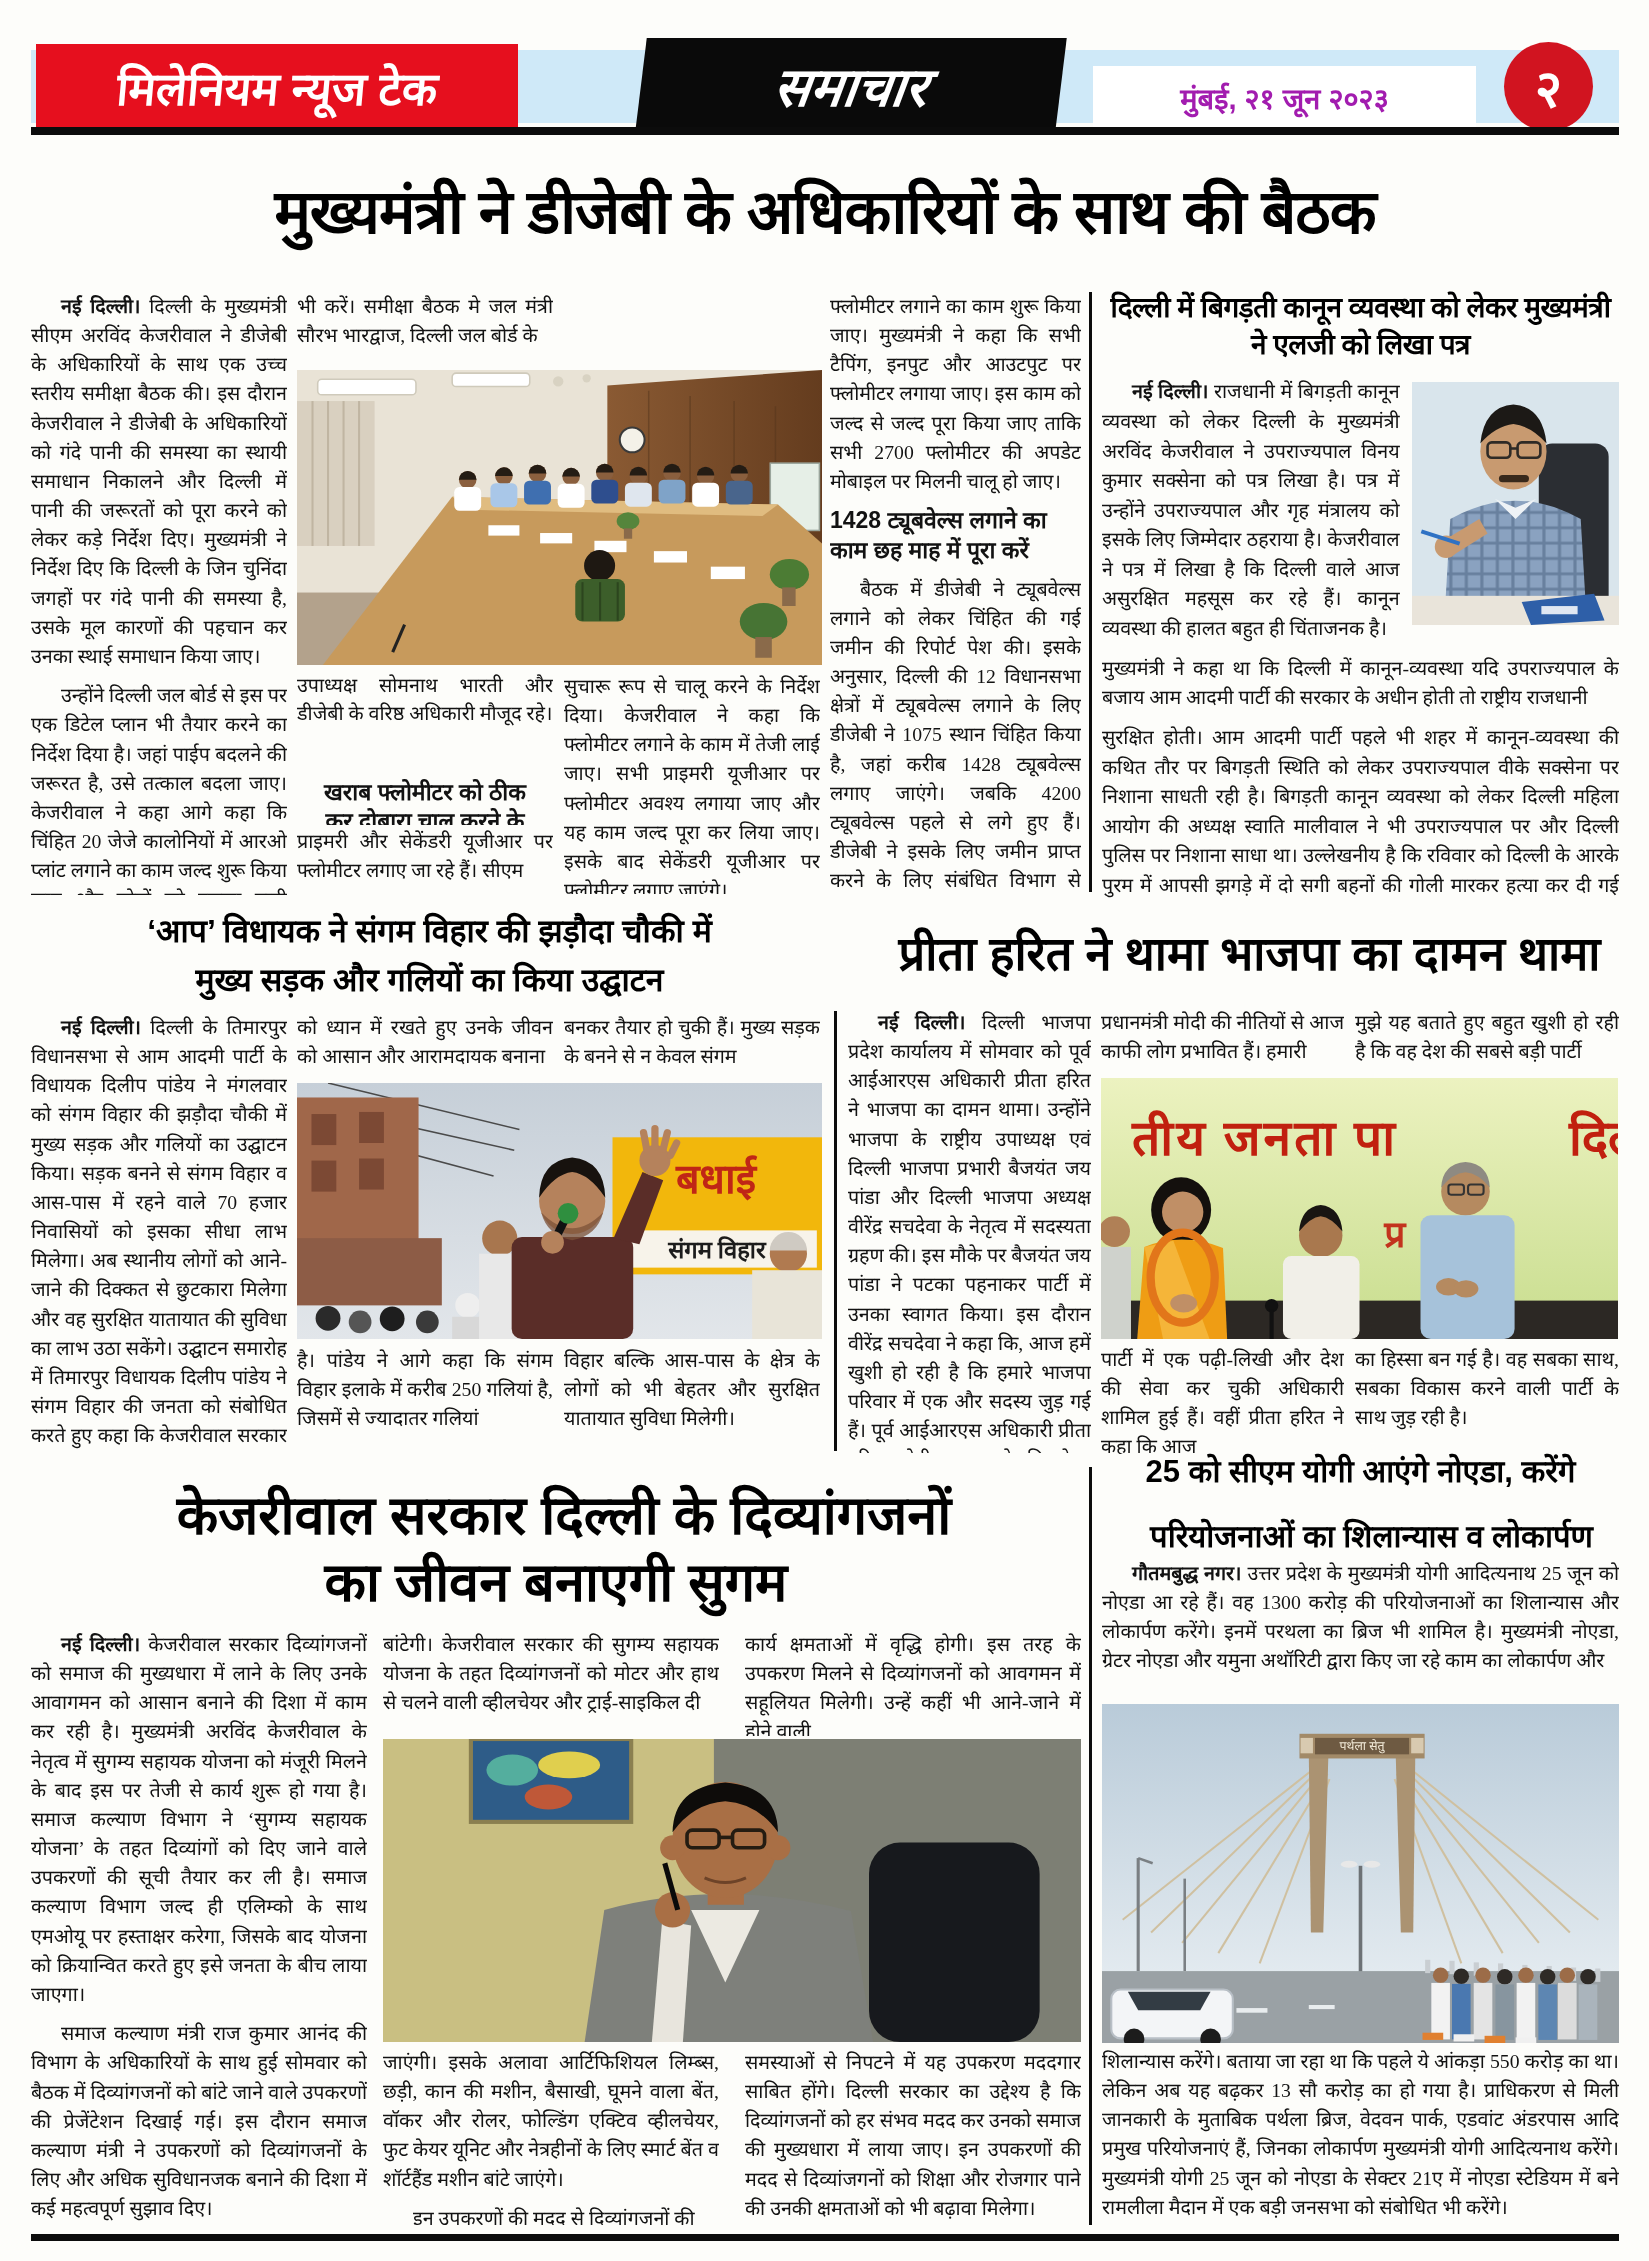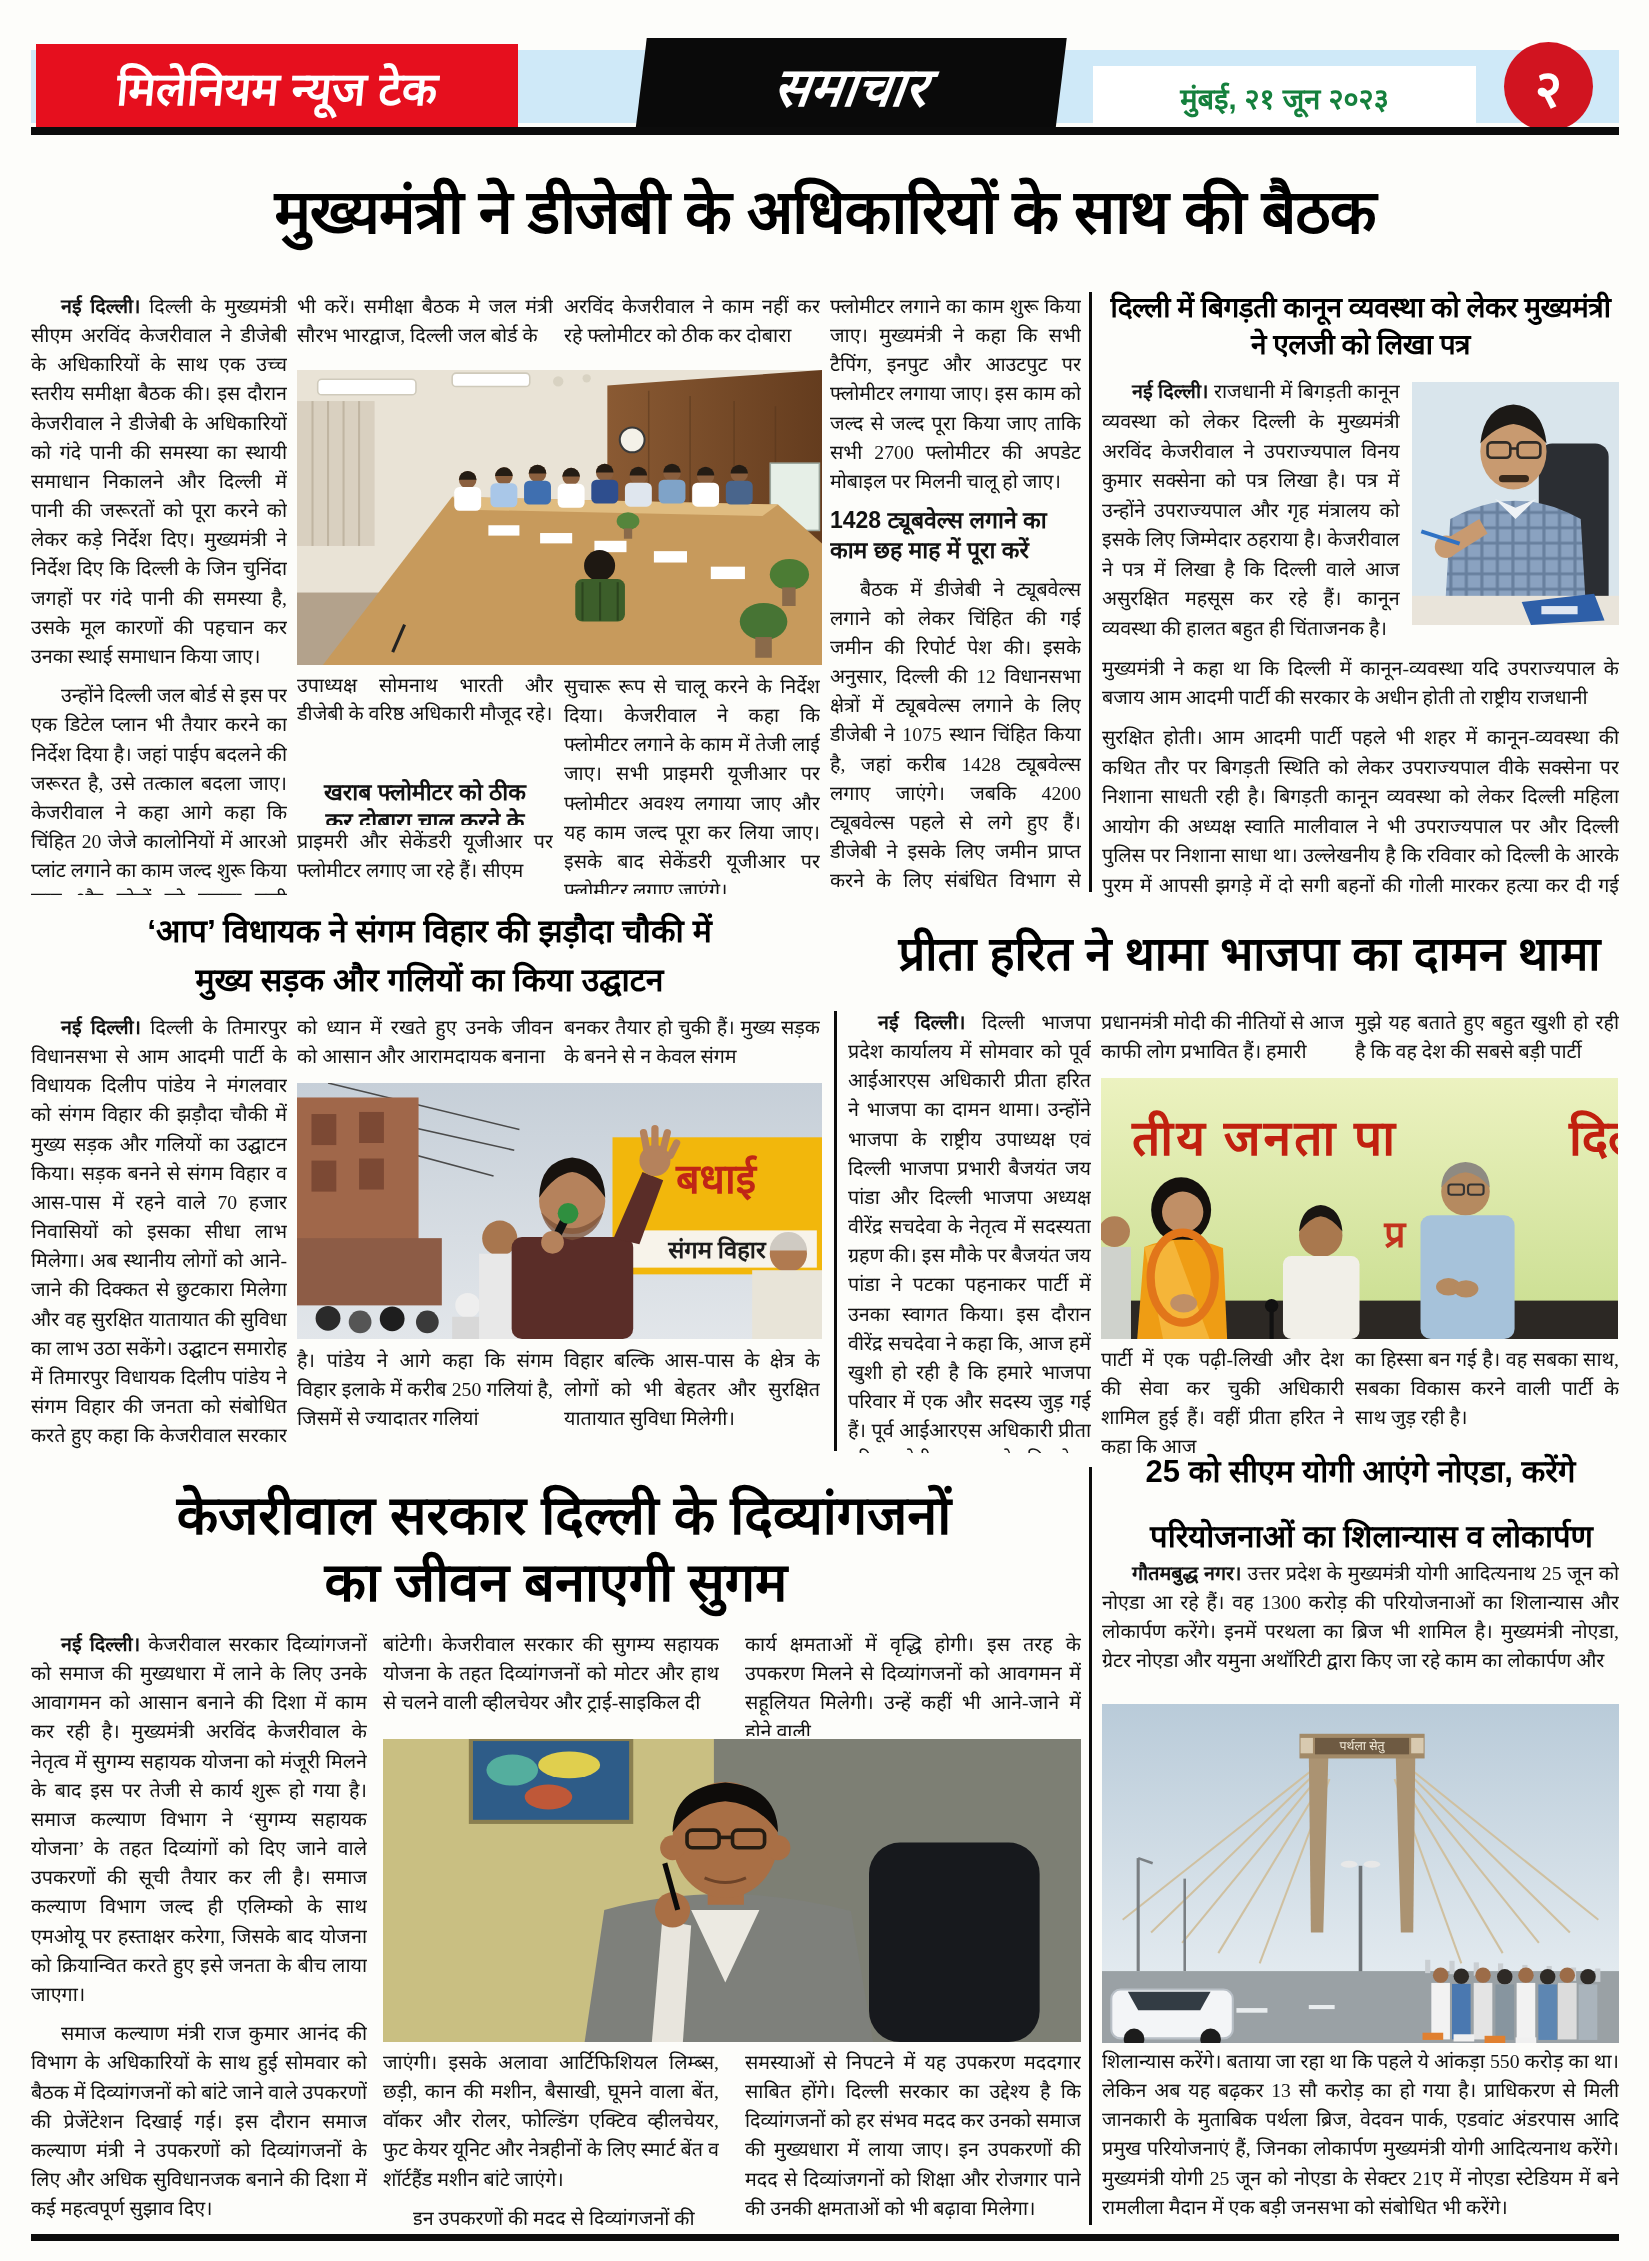--- a/index.html
+++ b/index.html
@@ -19,21 +19,21 @@
   figure svg{display:block;width:100%;height:100%;}
   
   .strip{background:#cfe9f8;}
   .brandbox{background:#e60f1e;display:flex;align-items:center;justify-content:center;}
   .brandbox span{color:#fff;font-family:"Liberation Sans",sans-serif;font-weight:700;font-size:46px;
                  transform:skewX(-5deg);white-space:nowrap;}
   .sectionbox{background:#0a0a0a;transform:skewX(-7deg);display:flex;align-items:center;justify-content:center;}
   .sectionbox span{color:#fff;font-family:"Liberation Sans",sans-serif;font-weight:700;font-size:54px;
                    font-style:italic;white-space:nowrap;}
   .datebox{background:#ffffff;display:flex;align-items:center;justify-content:center;}
-  .datebox span{font-family:"Liberation Sans",sans-serif;font-weight:700;font-size:29px;white-space:nowrap;color:#15803d;}
+  .datebox span{font-family:"Liberation Sans",sans-serif;font-weight:700;font-size:29px;white-space:nowrap;color:#a21caf;}
   .badge{background:#d11420;border-radius:50%;display:flex;align-items:center;justify-content:center;}
   .badge span{color:#fff;font-family:"Liberation Sans",sans-serif;font-weight:700;font-size:52px;}
   .lgbody p{font-size:19.7px;line-height:1.5;}
   .lgfig{float:right;width:207px;height:243px;margin:4.1px 0 7.2px 12.4px;}
 </style>
 </head>
 <body>
 
 <div class="page">
 
@@ -60,23 +60,20 @@
 
     <div class="abs clip" style="left:0;top:150px;width:256px;height:603px">
       <p class="body ind"><b class="din">नई दिल्ली।</b> <span>दिल्ली के मुख्यमंत्री सीएम अरविंद केजरीवाल ने डीजेबी के अधिकारियों के साथ एक उच्च स्तरीय समीक्षा बैठक की। इस दौरान केजरीवाल ने डीजेबी के अधिकारियों को गंदे पानी की समस्या का स्थायी समाधान निकालने और दिल्ली में पानी की जरूरतों को पूरा करने को लेकर कड़े निर्देश दिए। मुख्यमंत्री ने निर्देश दिए कि दिल्ली के जिन चुनिंदा जगहों पर गंदे पानी की समस्या है, उसके मूल कारणों की पहचान कर उनका स्थाई समाधान किया जाए।</span></p>
       <p class="body ind">उन्होंने दिल्ली जल बोर्ड से इस पर एक डिटेल प्लान भी तैयार करने का निर्देश दिया है। जहां पाईप बदलने की जरूरत है, उसे तत्काल बदला जाए। केजरीवाल ने कहा आगे कहा कि चिंहित 20 जेजे कालोनियों में आरओ प्लांट लगाने का काम जल्द शुरू किया जाए और लोगों को इसका पानी इस्तेमाल करने के लिए प्रेरित</p>
     </div>
 
     <div class="abs clip" style="left:266px;top:150px;width:256px;height:75px">
       <p class="body">भी करें। समीक्षा बैठक मे जल मंत्री सौरभ भारद्वाज, दिल्ली जल बोर्ड के</p>
     </div>
 
-    <div class="abs clip" style="left:533px;top:150px;width:256px;height:75px">
-      <p class="body">अरविंद केजरीवाल ने काम नहीं कर रहे फ्लोमीटर को ठीक कर दोबारा</p>
-    </div>
 
     <figure class="abs" style="left:266px;top:228px;width:525px;height:295px">
       <svg viewBox="0 0 1015 570" preserveAspectRatio="none">
         <defs>
             <linearGradient id="woodg" x1="0" y1="0" x2="1" y2="0">
               <stop offset="0" stop-color="#8a5a33"></stop>
               <stop offset="1" stop-color="#643c1e"></stop>
             </linearGradient>
           </defs>
         <rect width="1015" height="570" fill="#e9e3d6"></rect>

